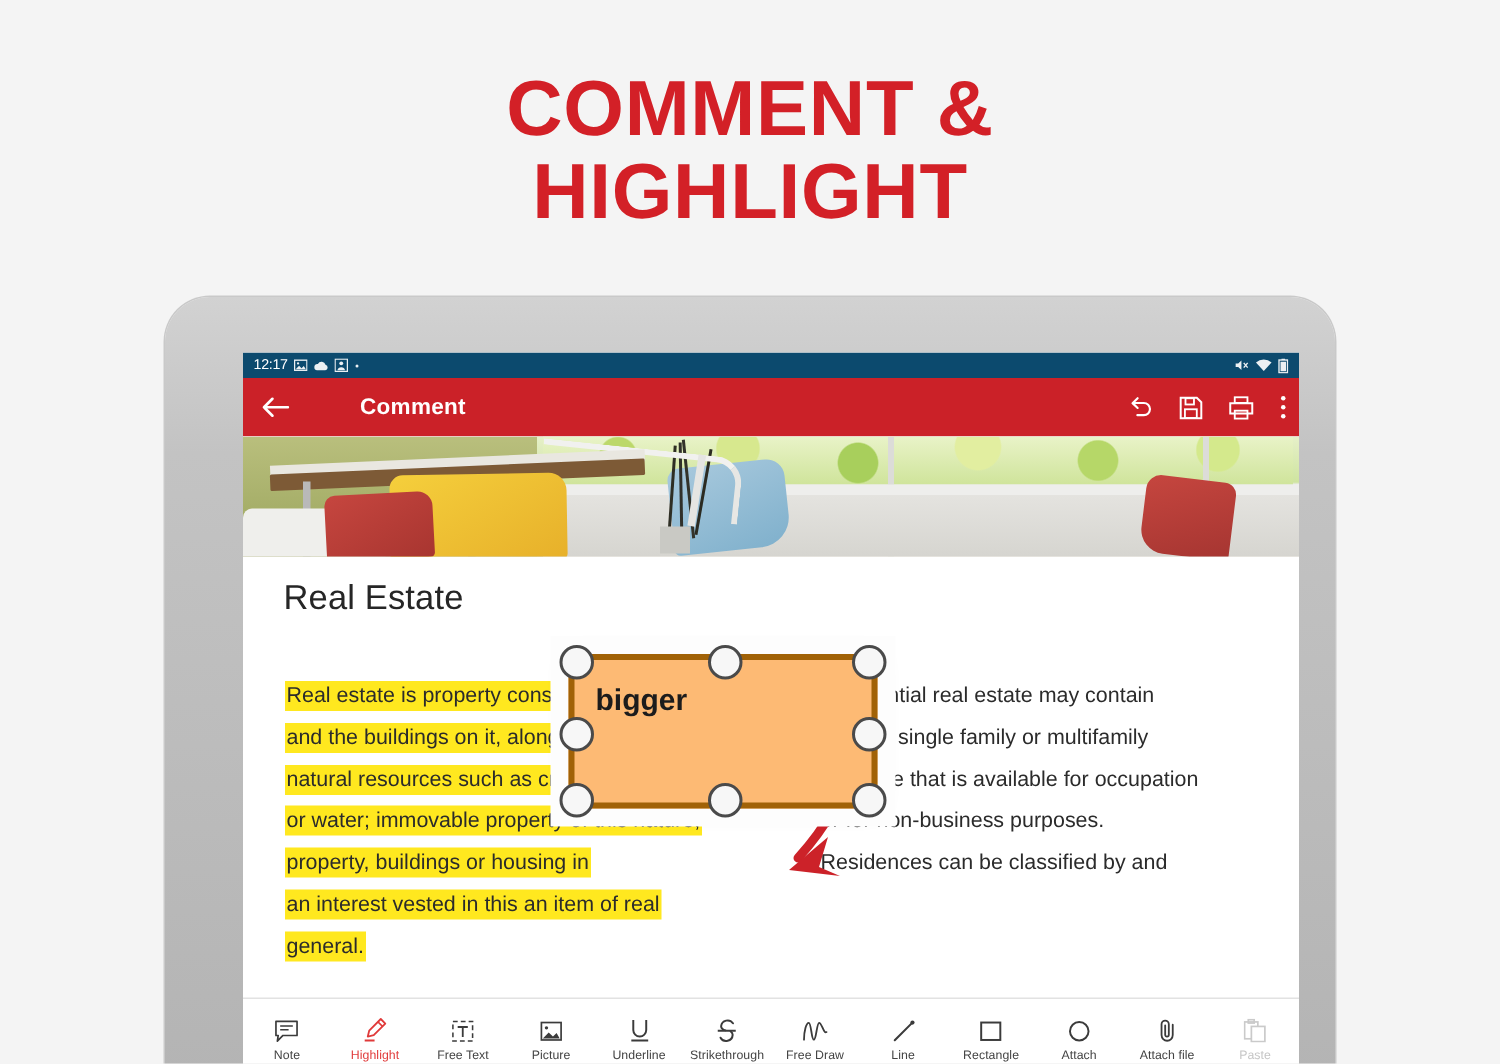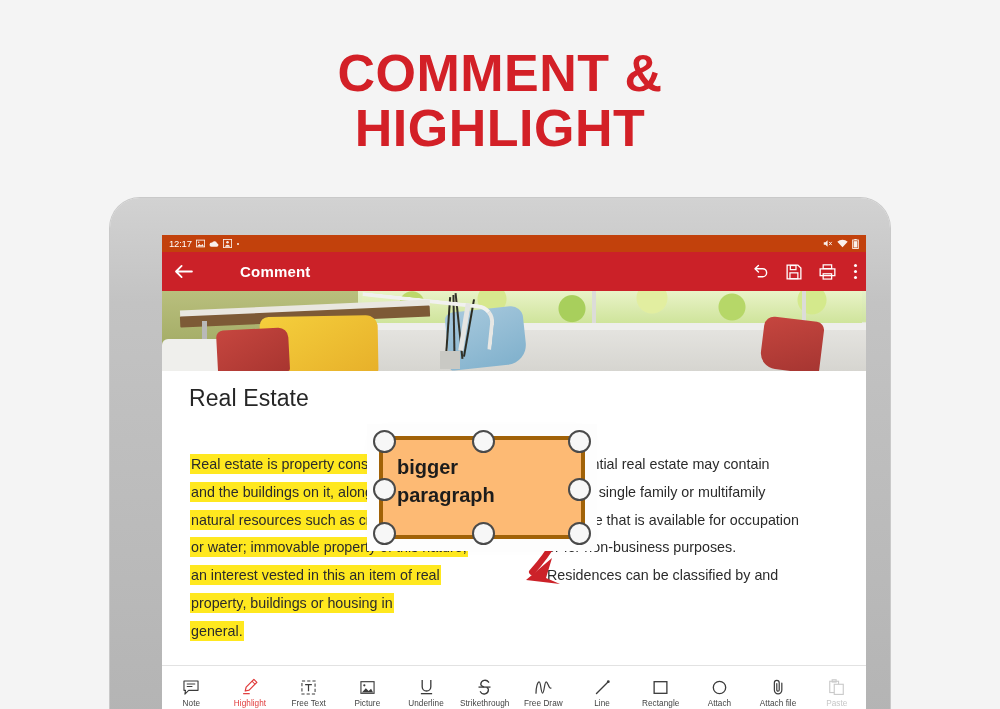--- a/index.html
+++ b/index.html
@@ -33,21 +33,21 @@
   }
   .tablet-inner{
     position:absolute;left:52px;top:37px;
     width:704px;height:483px;
     background:#ffffff;
     overflow:hidden;
   }
 
   
   .statusbar{
-    height:17px;background:#c2410c;color:#fff;
+    height:17px;background:#0c4a6e;color:#fff;
     display:flex;align-items:center;
     font-size:9px;position:relative;
   }
   .sb-left{display:flex;align-items:center;gap:4px;padding-left:7px;}
   .sb-time{font-size:9.5px;letter-spacing:-0.2px;}
   .sb-right{position:absolute;right:7px;top:0;height:17px;display:flex;align-items:center;gap:4px;}
   .sb-ico{display:inline-block;opacity:.92;}
   .sb-ico svg{display:block;}
 
   
@@ -273,42 +273,41 @@
         <div class="bz b-pillRed"></div>
       </div>
 
       <div class="doc-title">Real Estate</div>
 
       <div class="col col-left">
         <span class="hl-line"><span>Real estate is property consisting of land</span></span>
         <span class="hl-line"><span>and the buildings on it, along with its</span></span>
         <span class="hl-line"><span>natural resources such as crops, minerals</span></span>
         <span class="hl-line"><span>or water; immovable property of this nature;</span></span>
+        <span class="hl-line"><span>property, buildings or housing in</span></span>
         <span class="hl-line"><span>an interest vested in this an item of real</span></span>
-        <span class="hl-line"><span>property, buildings or housing in</span></span>
         <span class="hl-line"><span>general.</span></span>
       </div>
 
       <div class="col col-right">
         <span class="hl-line">Residential real estate may contain</span>
         <span class="hl-line">either a single family or multifamily</span>
         <span class="hl-line">structure that is available for occupation</span>
         <span class="hl-line">or for non-business purposes.</span>
         <span class="hl-line">Residences can be classified by and</span>
       </div>
 
       <svg class="arrow" viewBox="0 0 130 160">
         <path d="M88 6 C 104 40, 100 82, 60 126" stroke="#cc2229" stroke-width="6" fill="none" stroke-linecap="round"></path>
         <path d="M54 134 L 80 112 L 74 132 L 88 138 Z" fill="#cc2229"></path>
       </svg>
 
       <div class="textbox">
         <div class="tb-text">
           <div>bigger</div>
-          <div>paragraph</div>
         </div>
         <div class="handle h-tl"></div>
         <div class="handle h-tc"></div>
         <div class="handle h-tr"></div>
         <div class="handle h-ml"></div>
         <div class="handle h-mr"></div>
         <div class="handle h-bl"></div>
         <div class="handle h-bc"></div>
         <div class="handle h-br"></div>
       </div>

